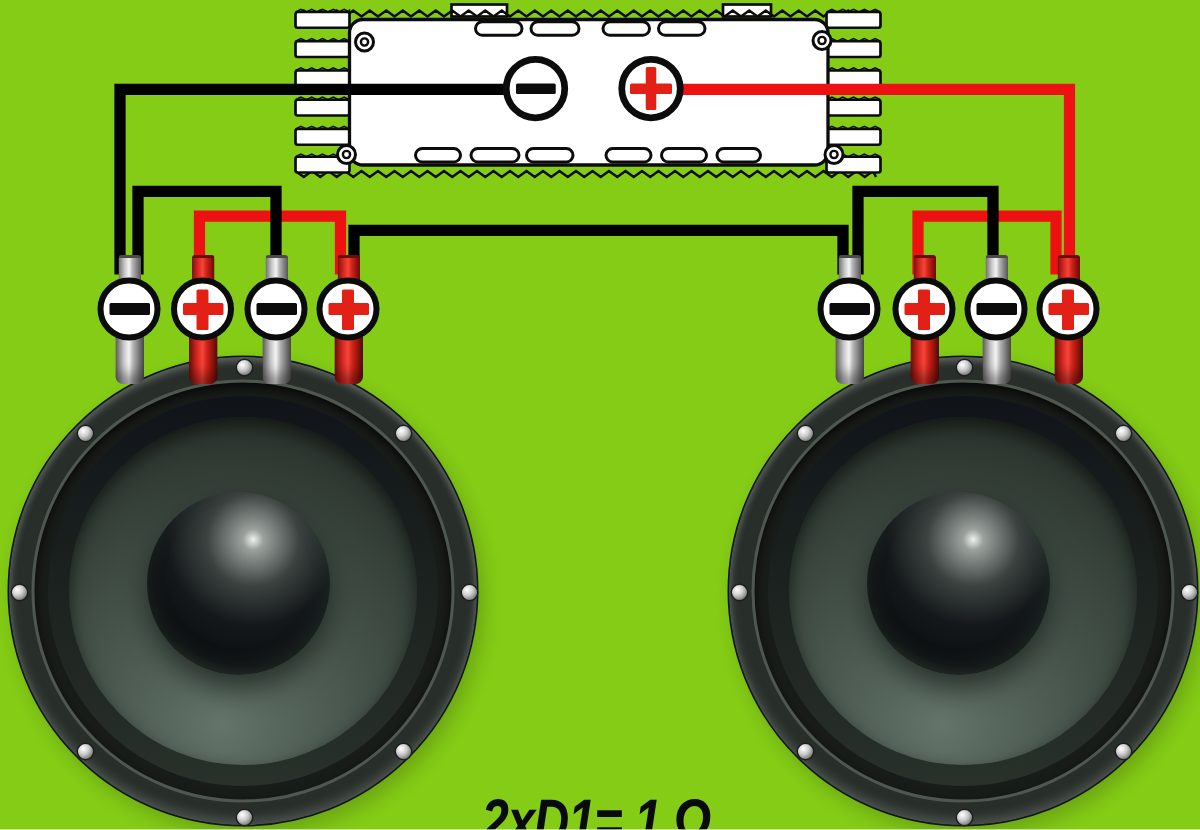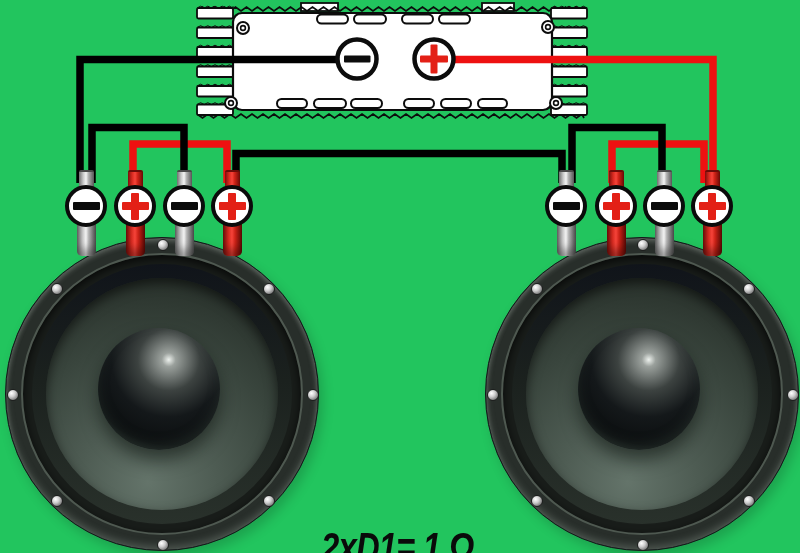--- a/index.html
+++ b/index.html
@@ -1,17 +1,17 @@
 <!DOCTYPE html>
 <html><head>
 <meta charset="utf-8">
 <style>
   html,body{margin:0;padding:0;background:#fff;}
   .stage{
-    position:relative;width:800px;height:553px;background:#22c55e;overflow:hidden;
+    position:relative;width:800px;height:553px;background:#84cc16;overflow:hidden;
     font-family:"Liberation Sans",sans-serif;
   }
   
   .speaker{position:absolute;width:312px;height:312px;border-radius:50%;z-index:1;
     background:#282e2a;border:1.5px solid #14171a;
     box-shadow:inset 0 3px 5px rgba(205,215,205,.30), inset 0 -4px 7px rgba(165,180,170,.28), 4px 6px 12px rgba(0,0,0,.18);}
   .spk-left{left:5px;top:237px;}
   .spk-right{left:485px;top:237px;}
   .groove{position:absolute;left:15px;top:15px;width:278px;height:278px;border-radius:50%;
     background:#191d1a;border:2px solid #4e5850;box-shadow:inset 0 3px 8px rgba(0,0,0,.75);}

